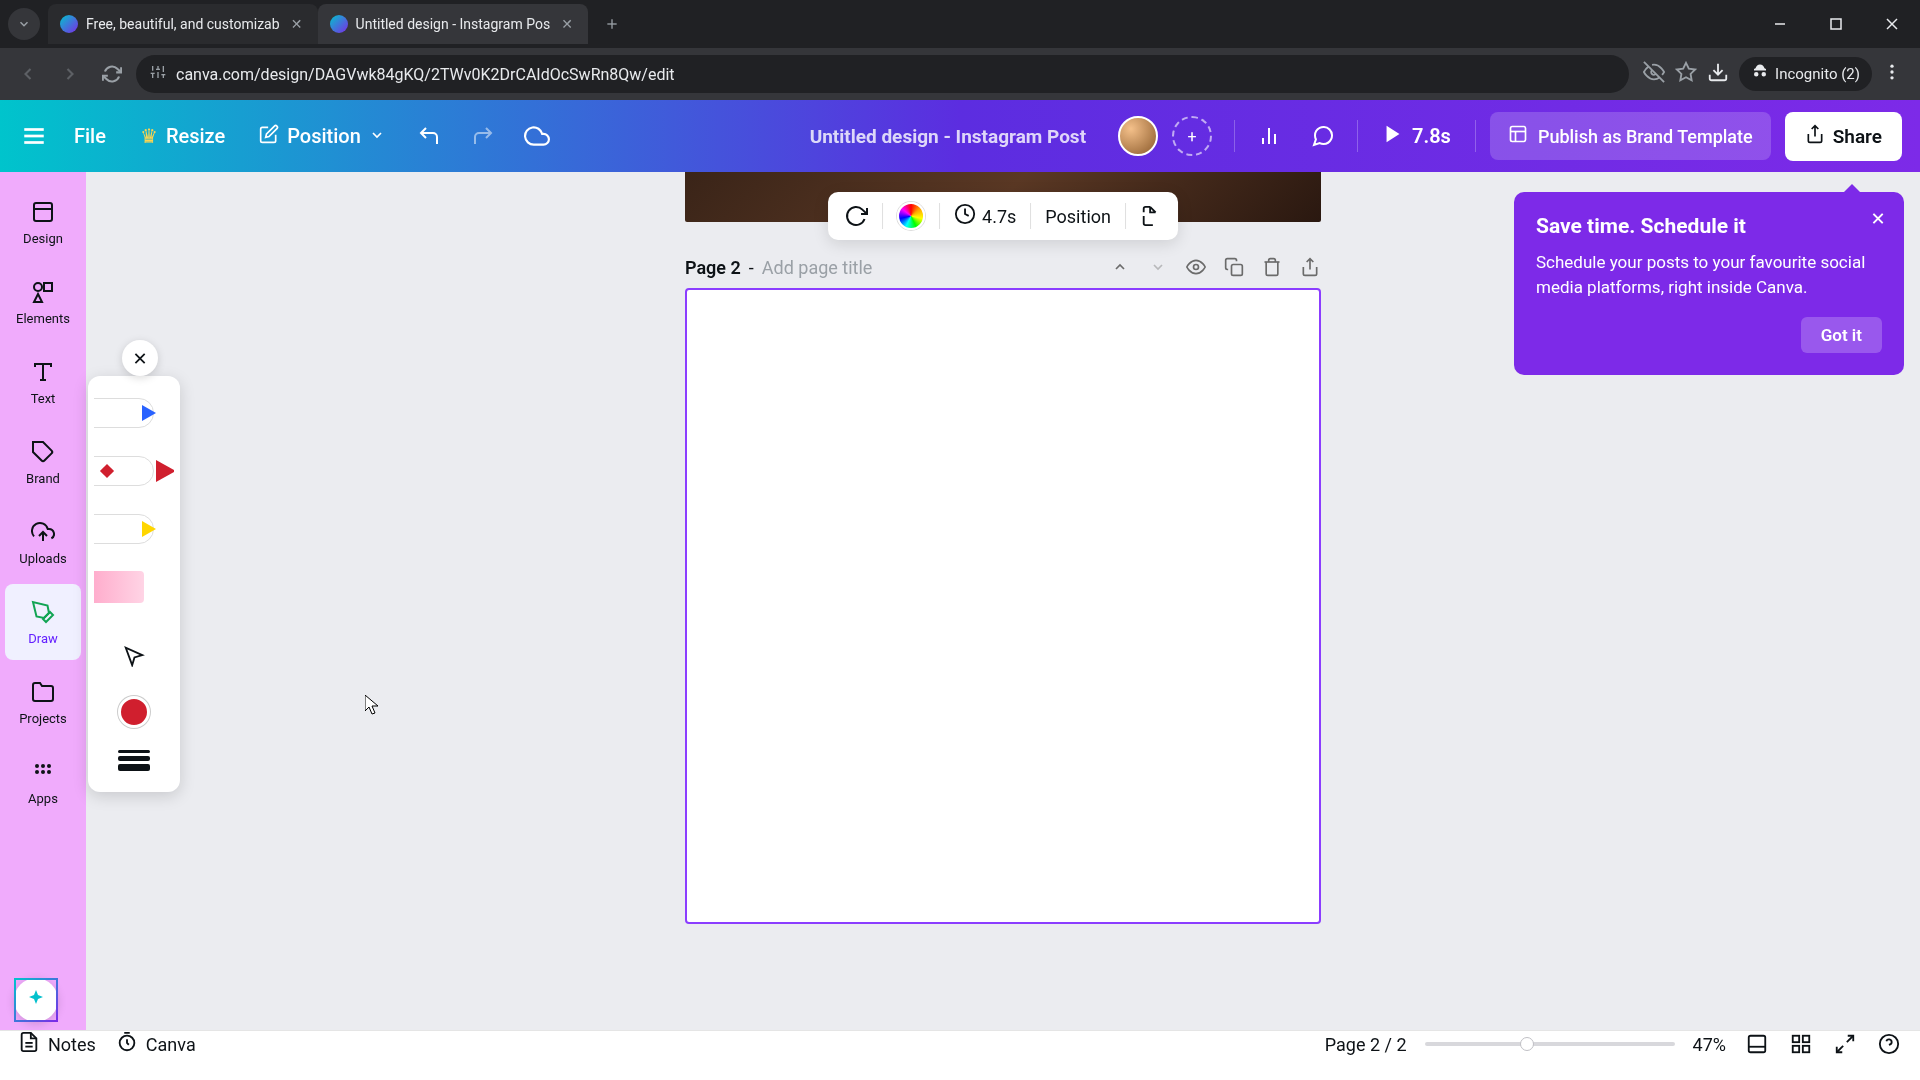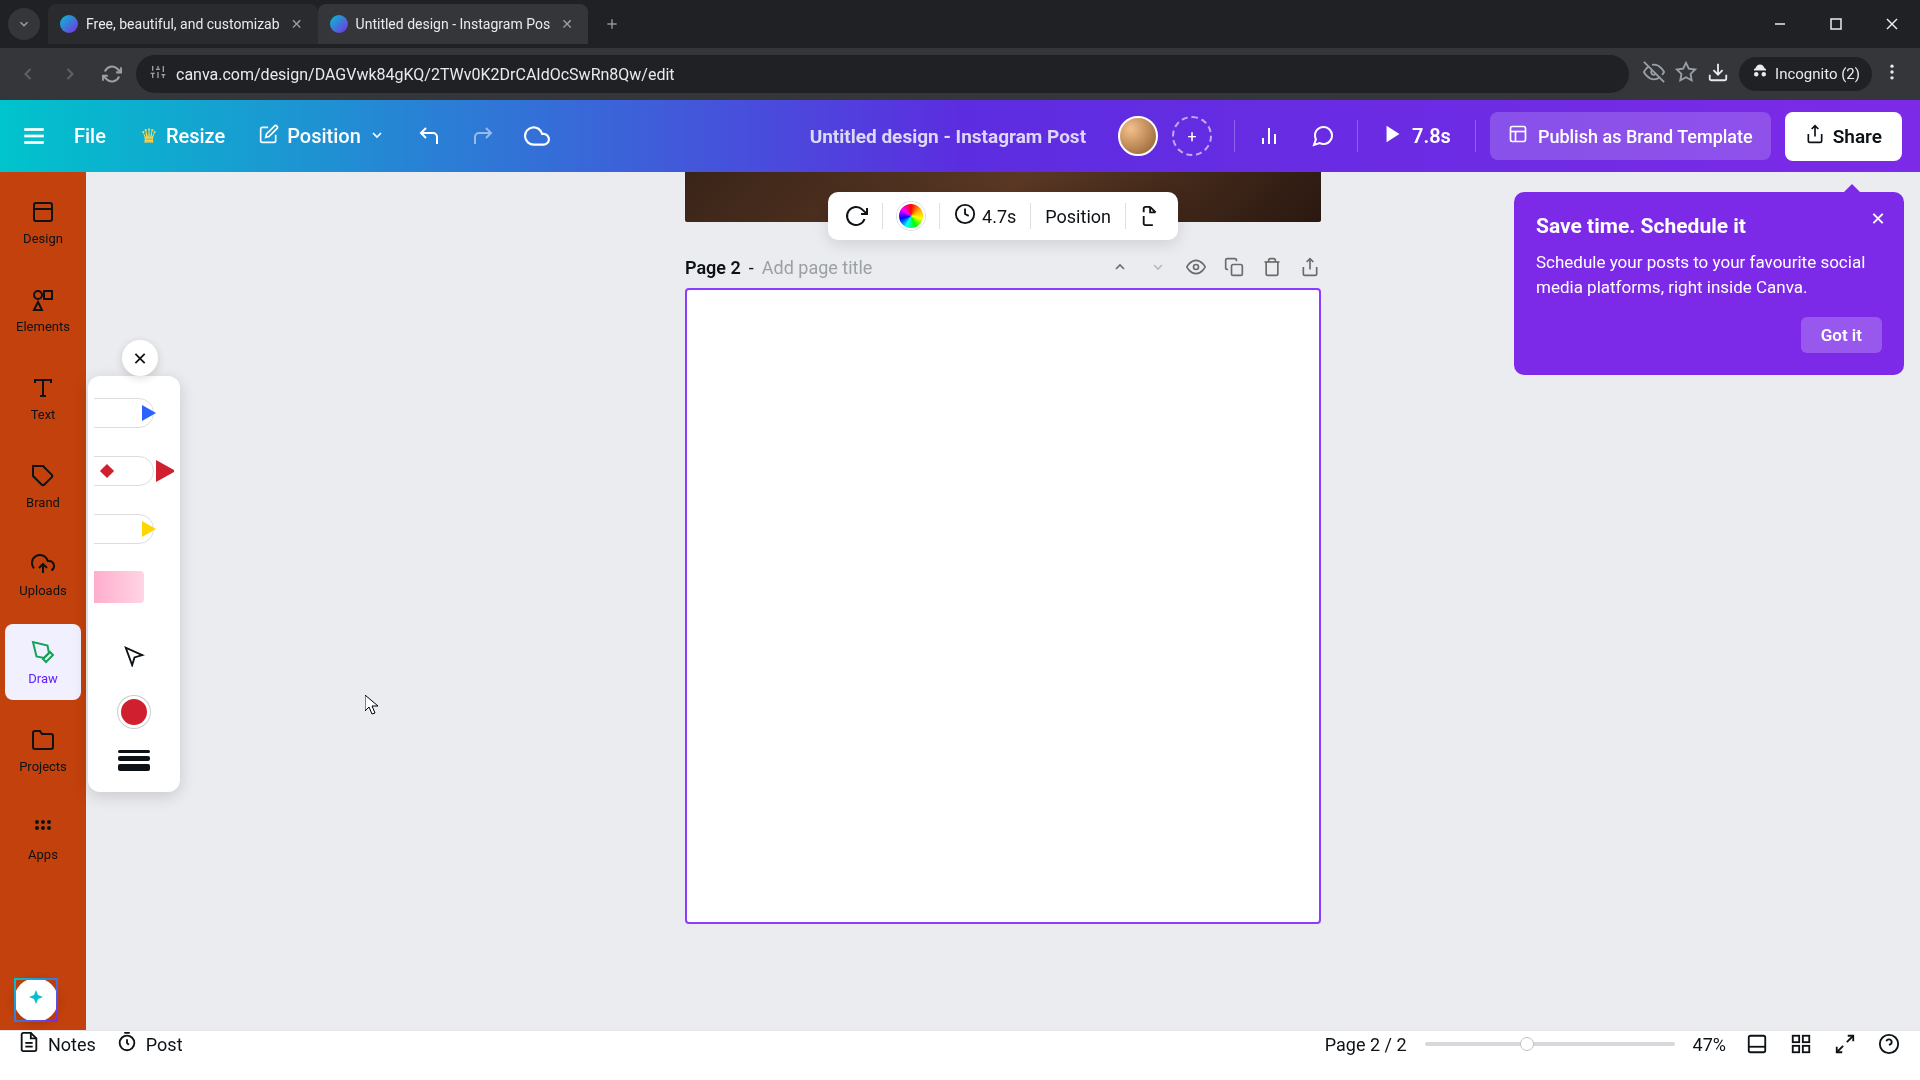--- a/index.html
+++ b/index.html
@@ -36,21 +36,21 @@
 .avatar { width: 40px; height: 40px; border-radius: 50%; background: radial-gradient(circle at 30% 30%, #f4c08a, #8b5a2b); border: 2px solid #fff; }
 .add-collab { width: 40px; height: 40px; border-radius: 50%; border: 2px dashed rgba(255,255,255,0.6); color: #fff; display: flex; align-items: center; justify-content: center; margin-right: 8px; }
 .header-sep { width: 1px; height: 32px; background: rgba(255,255,255,0.25); }
 .play-btn { display: flex; align-items: center; gap: 8px; color: #fff; font-size: 20px; font-weight: 600; padding: 0 10px; }
 .publish-btn { background: rgba(255,255,255,0.18); color: #fff; padding: 12px 18px; border-radius: 8px; font-size: 18px; font-weight: 500; display: flex; align-items: center; gap: 10px; }
 .share-btn { background: #fff; color: #0d1216; padding: 12px 20px; border-radius: 8px; font-size: 19px; font-weight: 600; display: flex; align-items: center; gap: 8px; }
 
 
 .main-area { position: absolute; top: 172px; left: 0; right: 0; bottom: 50px; display: flex; background: #ebecf0; }
 
-.left-rail { width: 86px; background: #c2410c; display: flex; flex-direction: column; align-items: center; padding-top: 12px; gap: 12px; }
+.left-rail { width: 86px; background: #f0abfc; display: flex; flex-direction: column; align-items: center; padding-top: 12px; gap: 4px; }
 .rail-item { width: 76px; height: 76px; display: flex; flex-direction: column; align-items: center; justify-content: center; gap: 6px; color: #0d1216; font-size: 13px; border-radius: 8px; cursor: pointer; }
 .rail-item.active { background: #f0f0ff; color: #6420ff; }
 .rail-icon { width: 26px; height: 26px; display: flex; align-items: center; justify-content: center; }
 
 
 .draw-panel { position: absolute; left: 88px; top: 148px; width: 92px; background: #fff; border-radius: 12px; box-shadow: 0 4px 16px rgba(0,0,0,0.15); padding: 8px 0; display: flex; flex-direction: column; align-items: center; }
 .draw-close { position: absolute; left: 120px; top: 152px; width: 36px; height: 36px; background: #fff; border-radius: 50%; box-shadow: 0 2px 8px rgba(0,0,0,0.15); display: flex; align-items: center; justify-content: center; font-size: 18px; color: #0d1216; z-index: 5; }
 .draw-tool { width: 80px; height: 58px; display: flex; align-items: center; justify-content: center; position: relative; overflow: hidden; }
 .pen-body { position: absolute; left: -20px; width: 80px; height: 30px; background: #fff; border: 1px solid #ddd; border-radius: 4px 15px 15px 4px; }
 .pen-tip { position: absolute; right: 18px; width: 0; height: 0; border-left: 14px solid; border-top: 8px solid transparent; border-bottom: 8px solid transparent; }
@@ -495,21 +495,21 @@
           <line x1="8" y1="13" x2="16" y2="13"></line>
           <line x1="8" y1="17" x2="16" y2="17"></line>
         </svg></span>
     <span>Notes</span>
   </div>
   <div class="bb-btn">
     <span><svg width="22" height="22" viewBox="0 0 24 24" fill="none" stroke="currentColor" stroke-width="2">
           <circle cx="12" cy="13" r="8"></circle>
           <path d="M12 9v4l2 2M9 2h6"></path>
         </svg></span>
-    <span>Post</span>
+    <span>Canva</span>
   </div>
   <div class="bb-right">
     <span style="font-size:18px;color:#0d1216">Page 2 / 2</span>
     <div class="zoom-slider">
         <div class="zoom-thumb"></div>
       </div>
     <span class="zoom-pct">47%</span>
     <span class="bb-icon">
         <svg width="22" height="22" viewBox="0 0 24 24" fill="none" stroke="currentColor" stroke-width="2">
           <rect x="3" y="3" width="18" height="18" rx="2"></rect>

